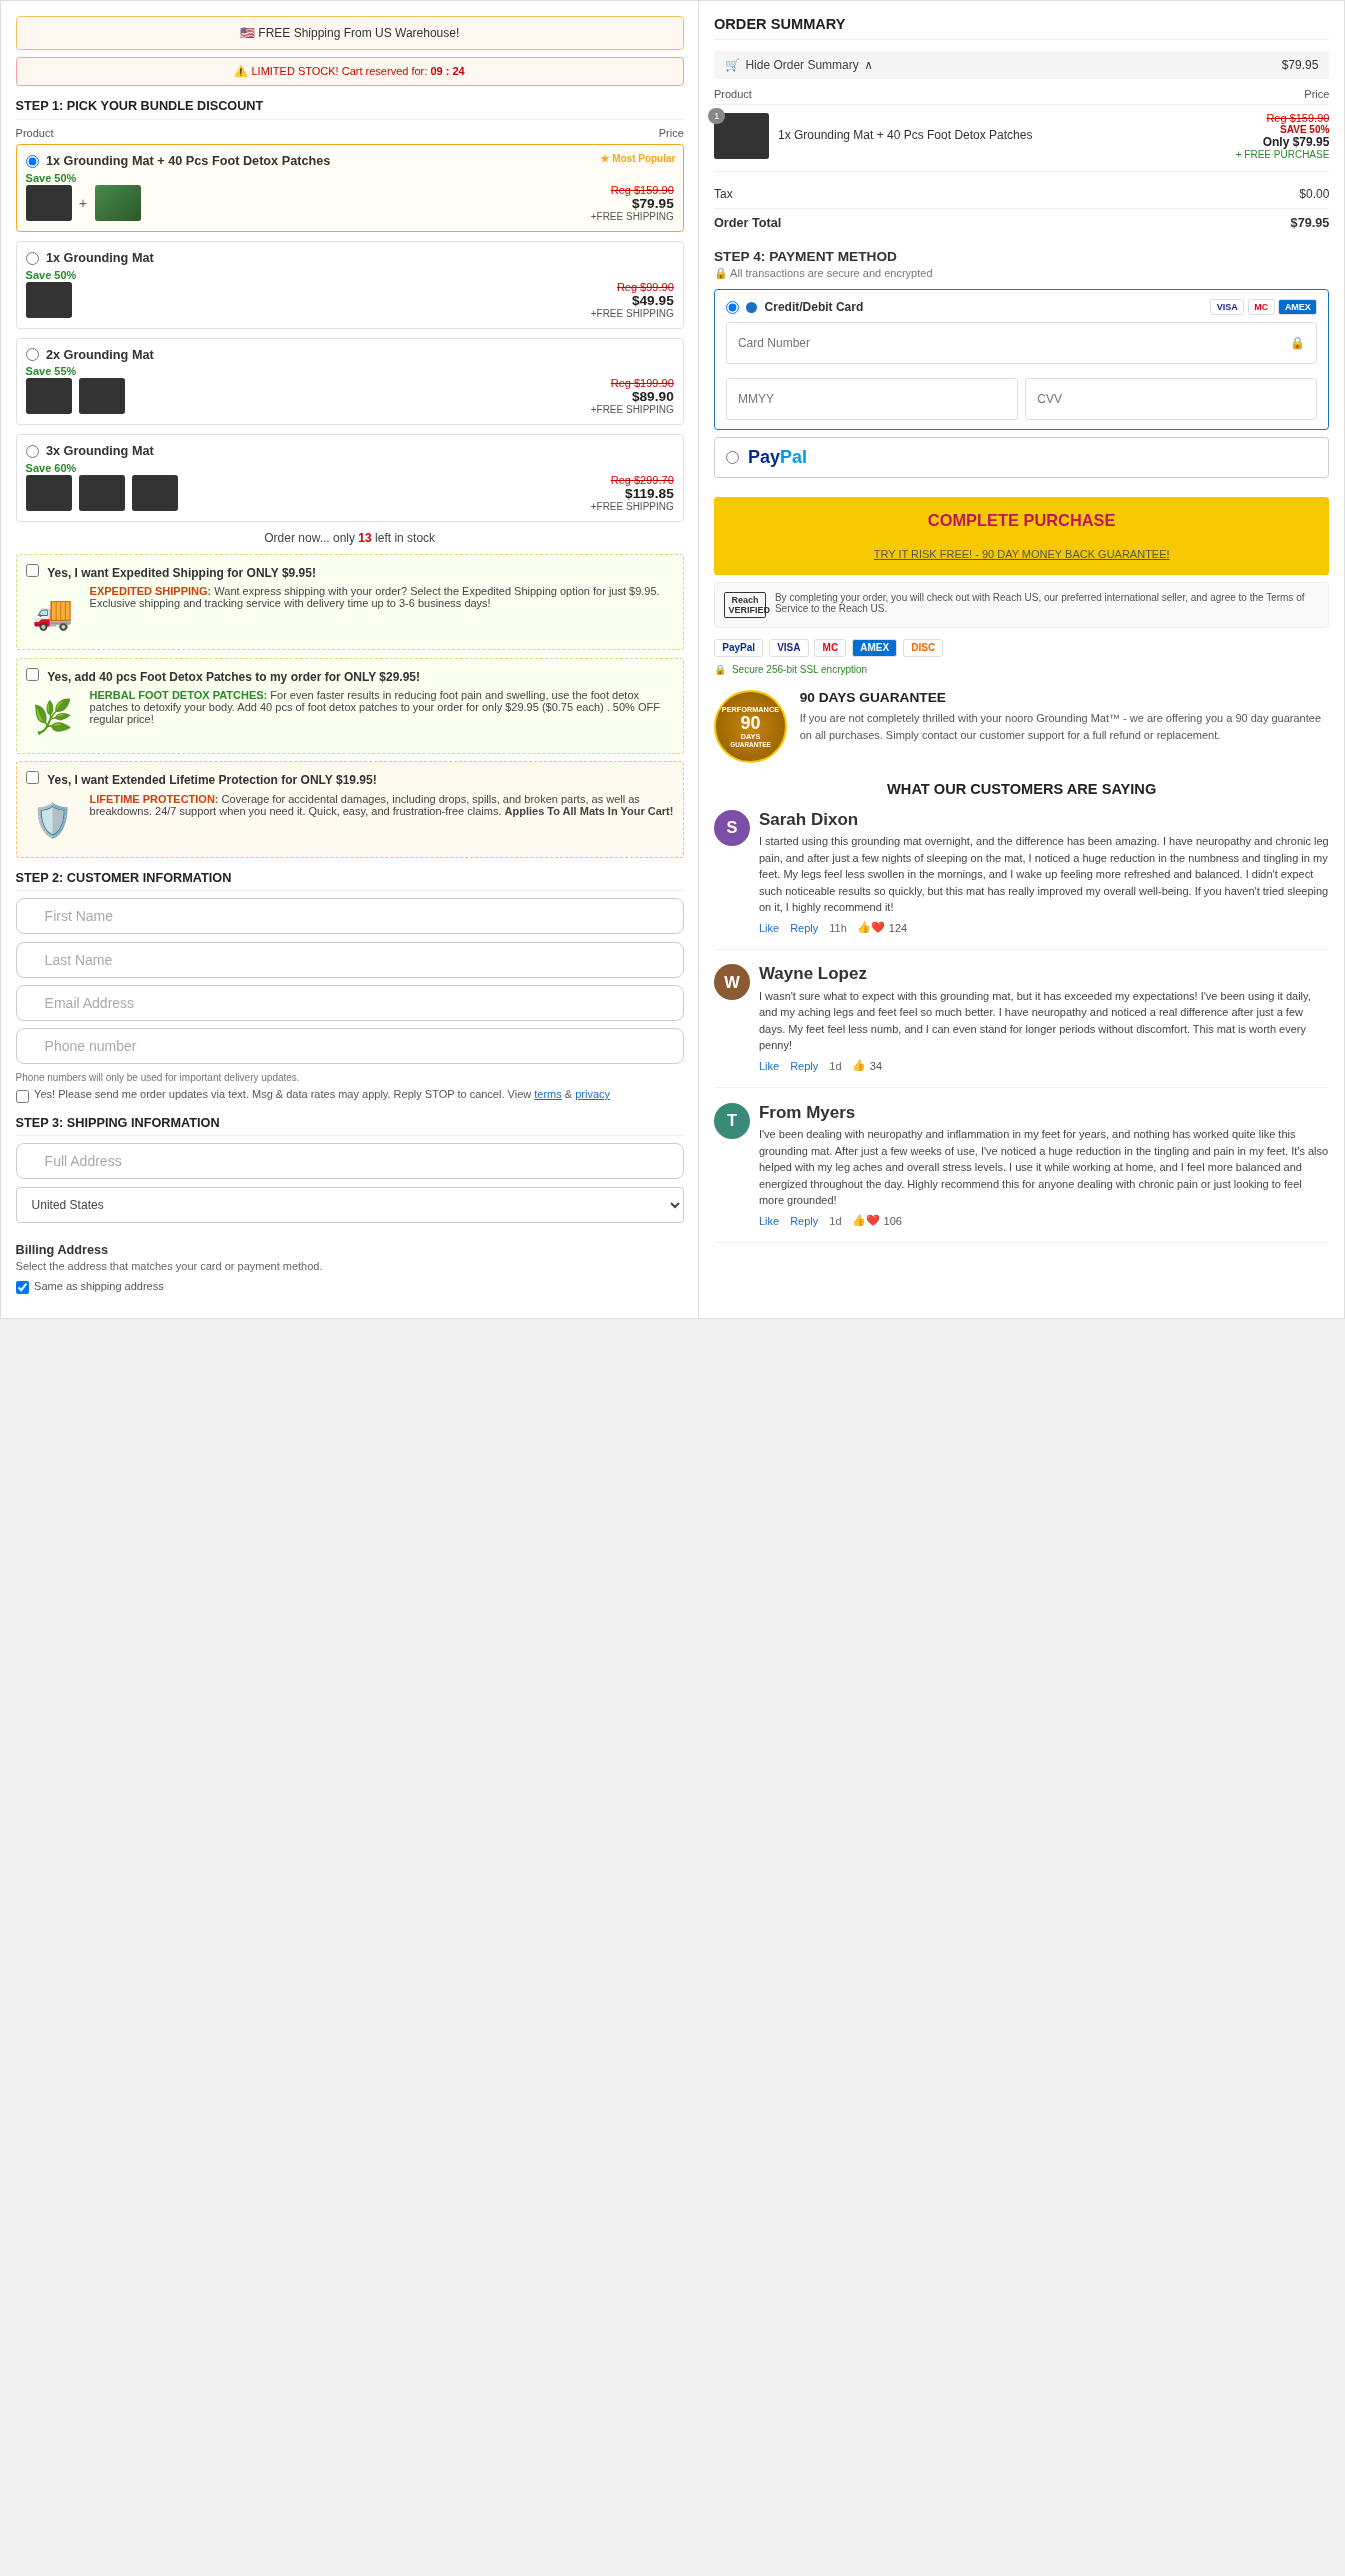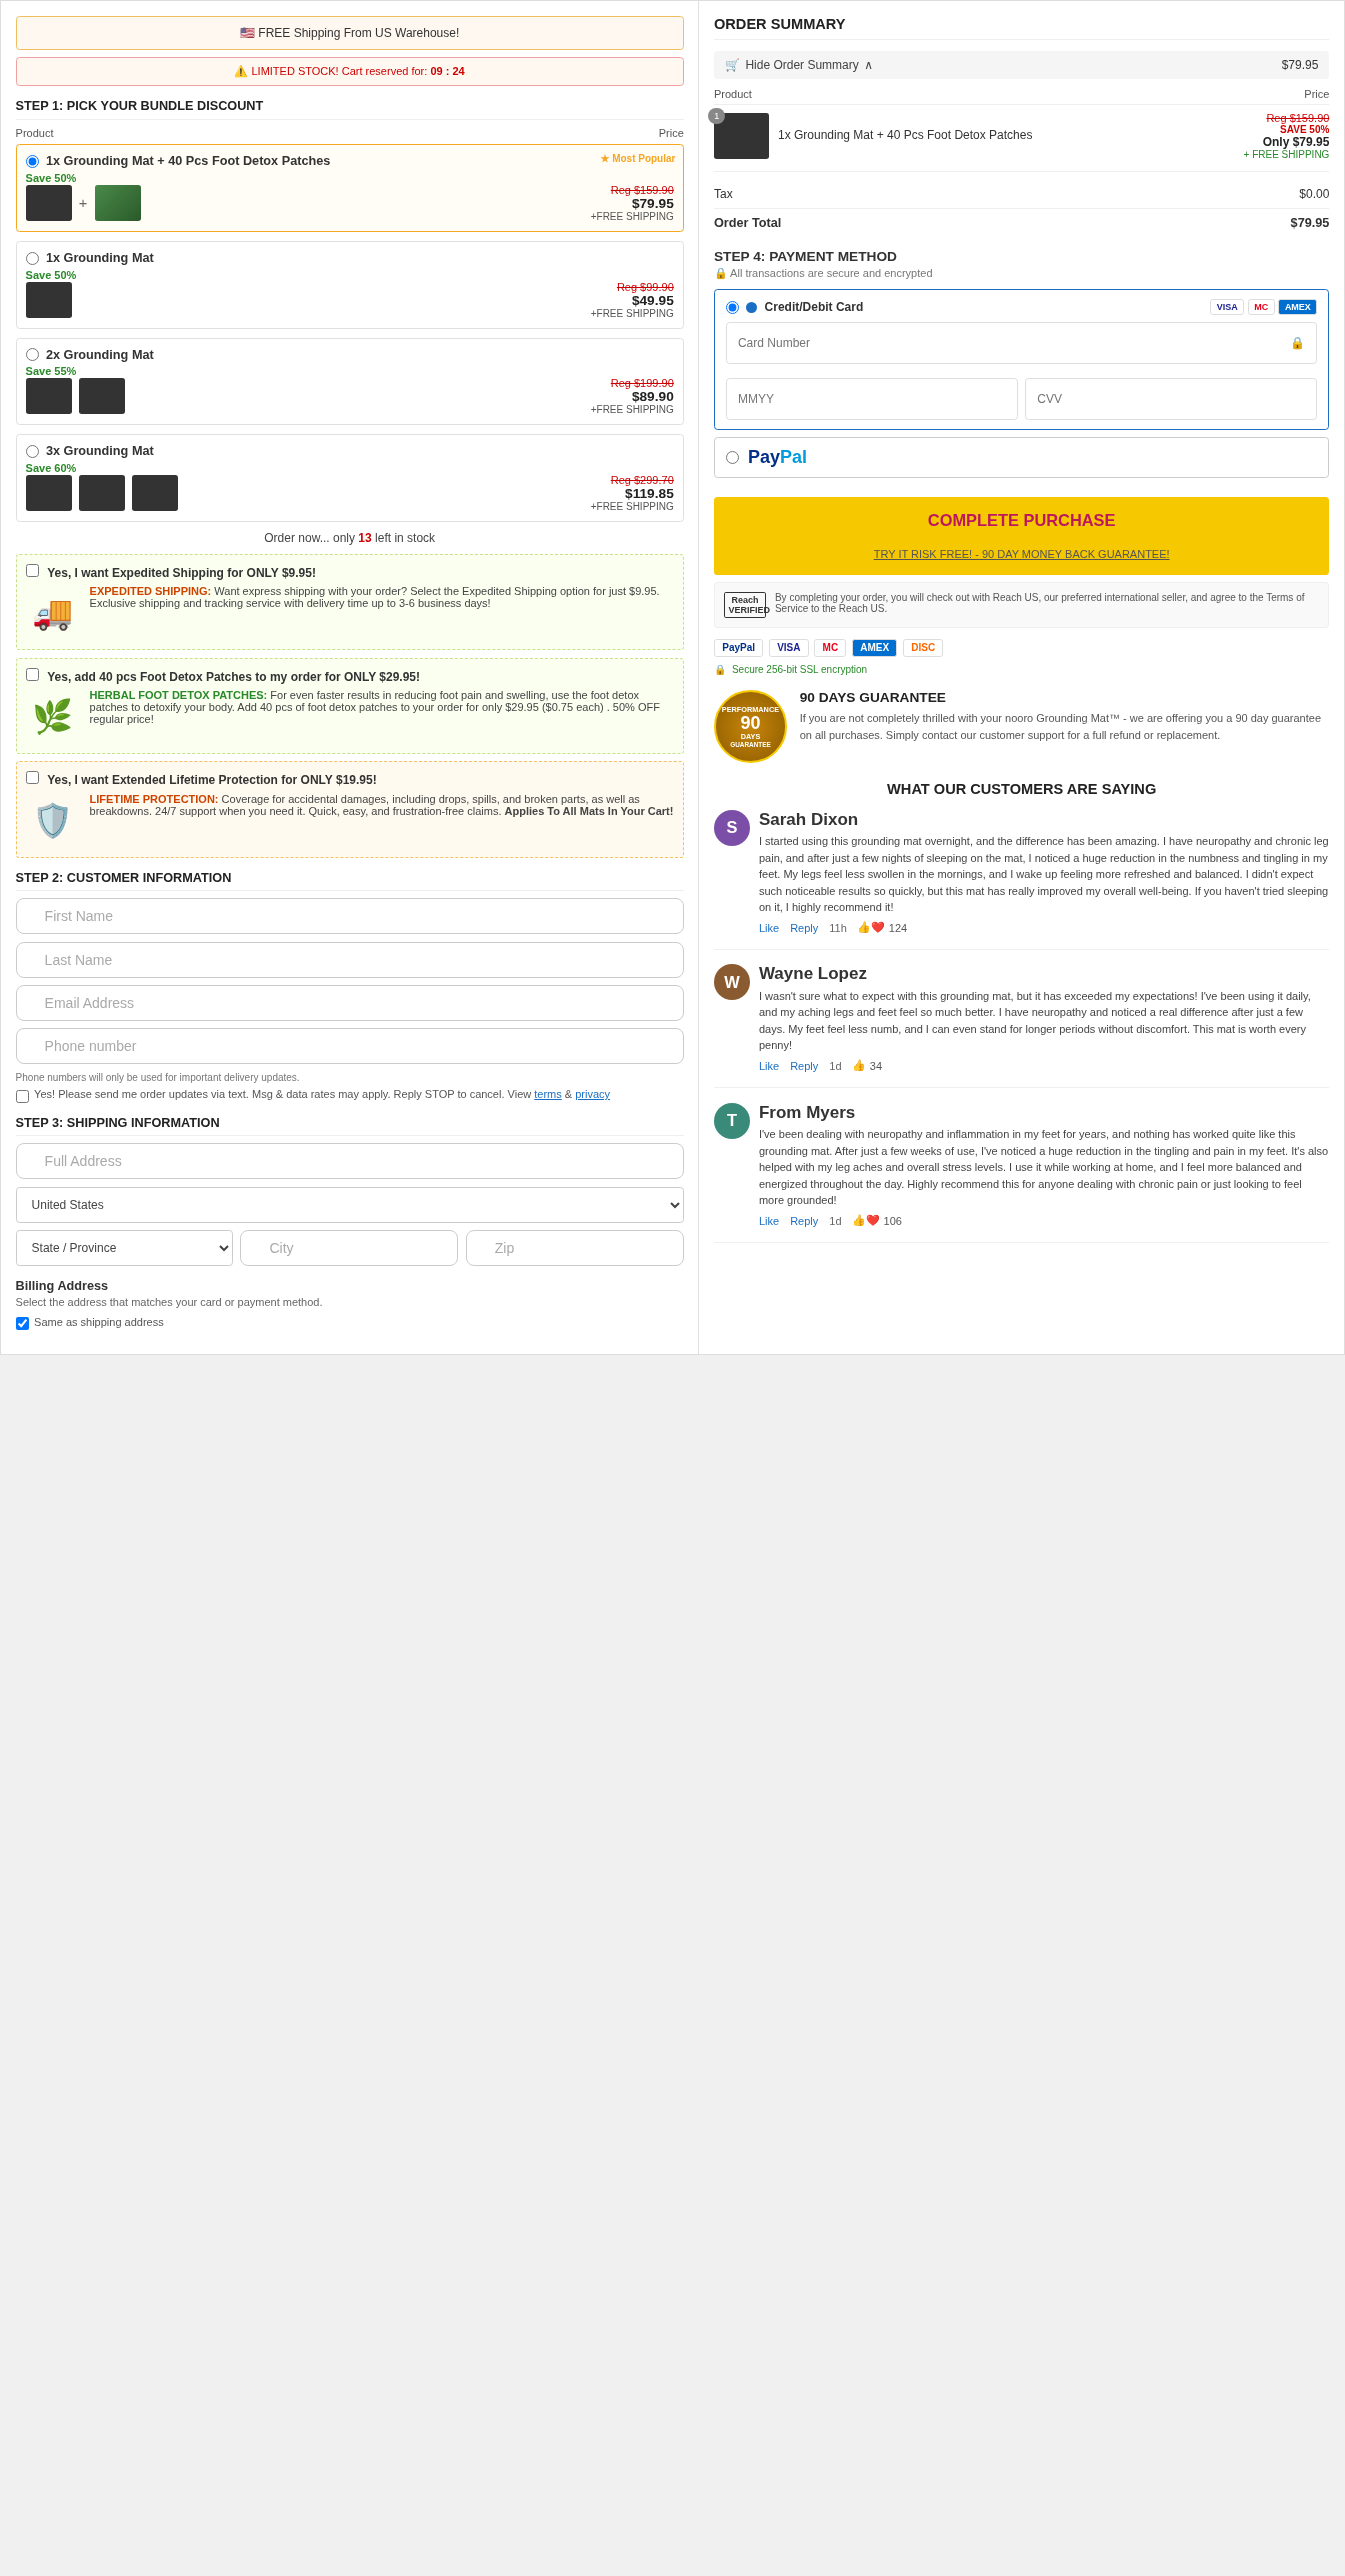--- a/index.html
+++ b/index.html
@@ -323,27 +323,20 @@
         <span class="link-text">privacy</span>
       </span>
     </div>
 
     
     <div class="step-header">STEP 3: SHIPPING INFORMATION</div>
     <input type="text" class="form-input" placeholder="Full Address" style="">
     <select class="form-select">
       <option>United States</option>
     </select>
-    <div class="address-row">
-      <select class="form-select">
-        <option>State / Province</option>
-      </select>
-      <input type="text" class="form-input" placeholder="City" style="">
-      <input type="text" class="form-input" placeholder="Zip" style="">
-    </div>
 
     
     <div class="billing-section">
       <div class="billing-title">Billing Address</div>
       <div class="billing-sub">Select the address that matches your card or payment method.</div>
       <div class="checkbox-row">
         <input type="checkbox" checked="" style="">
         <span>Same as shipping address</span>
       </div>
     </div>
@@ -375,21 +368,21 @@
       <div class="order-product-thumb">
         <div class="order-qty-badge">1</div>
       </div>
       <div class="order-product-details">
         <div class="order-product-name">1x Grounding Mat + 40 Pcs Foot Detox Patches</div>
       </div>
       <div class="order-pricing">
         <div class="order-reg">Reg $159.90</div>
         <div class="order-save">SAVE 50%</div>
         <div class="order-sale">Only $79.95</div>
-        <div class="order-free">+ FREE SHIPPING</div>
+        <div class="order-free">+ FREE PURCHASE</div>
       </div>
     </div>
 
     
     <div class="order-totals">
       <div class="order-total-row">
         <span>Tax</span>
         <span>$0.00</span>
       </div>
       <div class="order-total-row bold">

